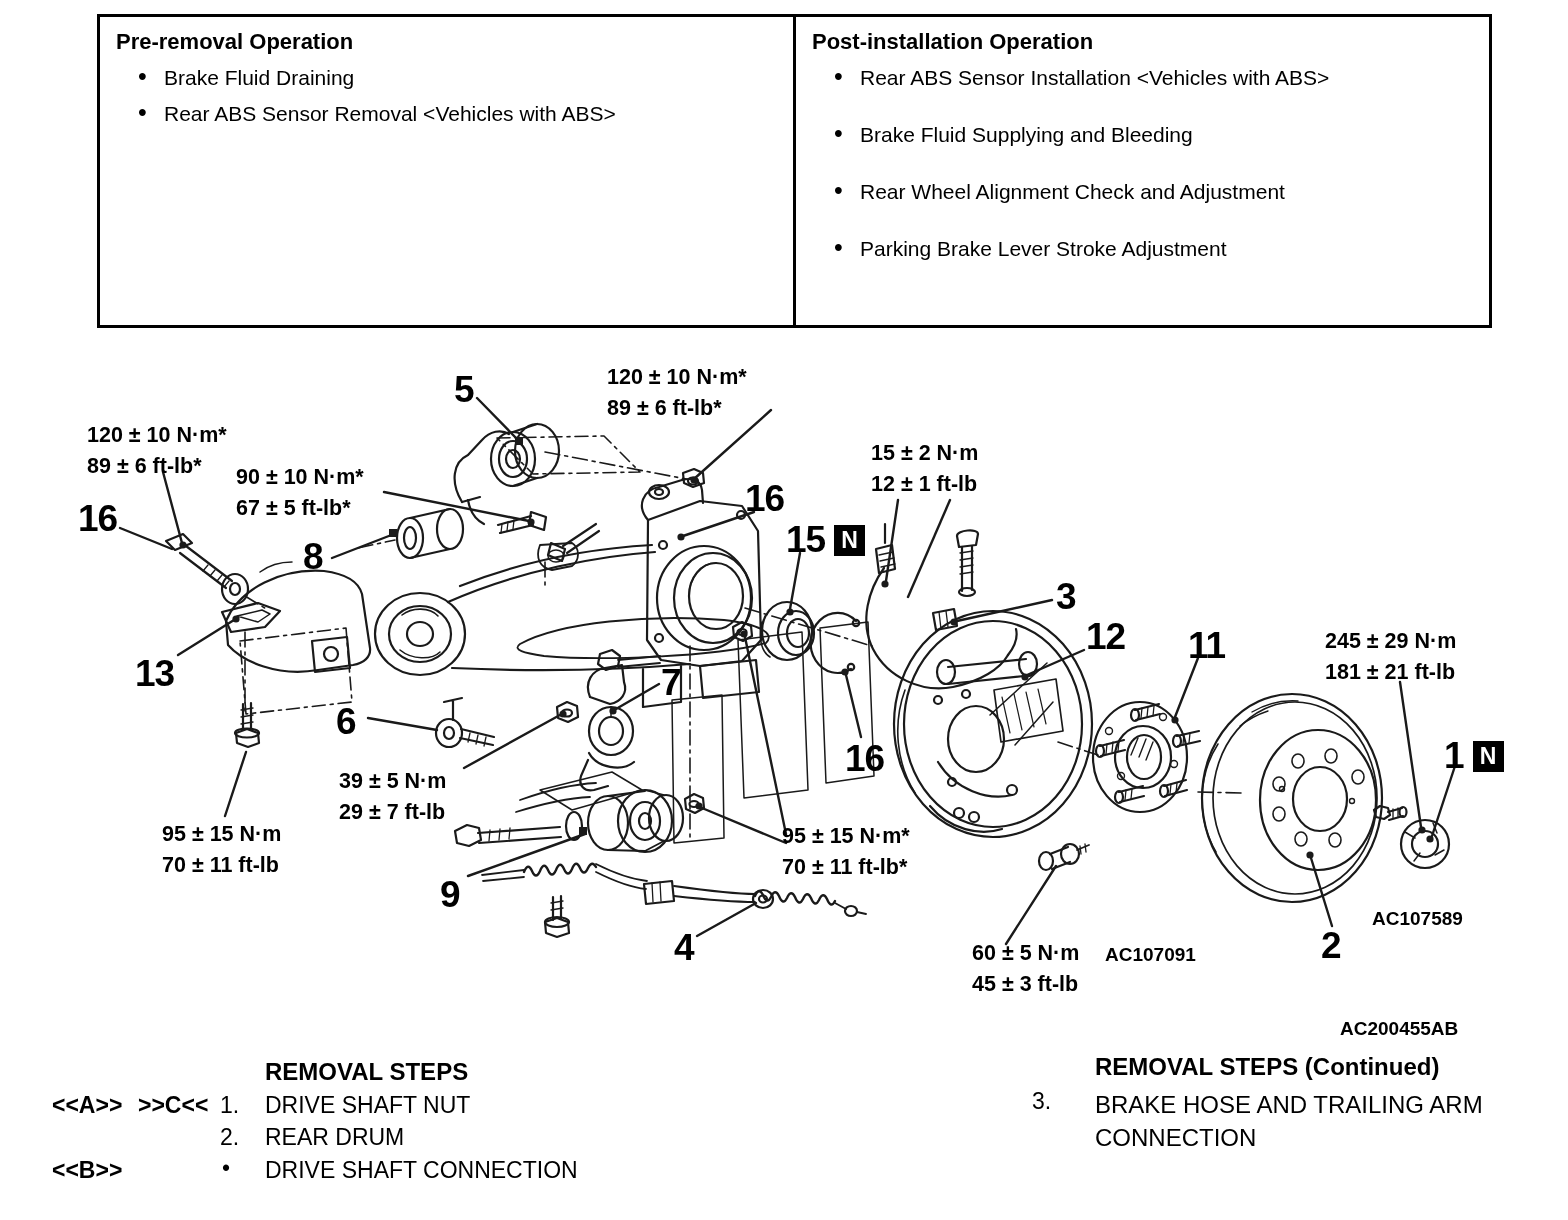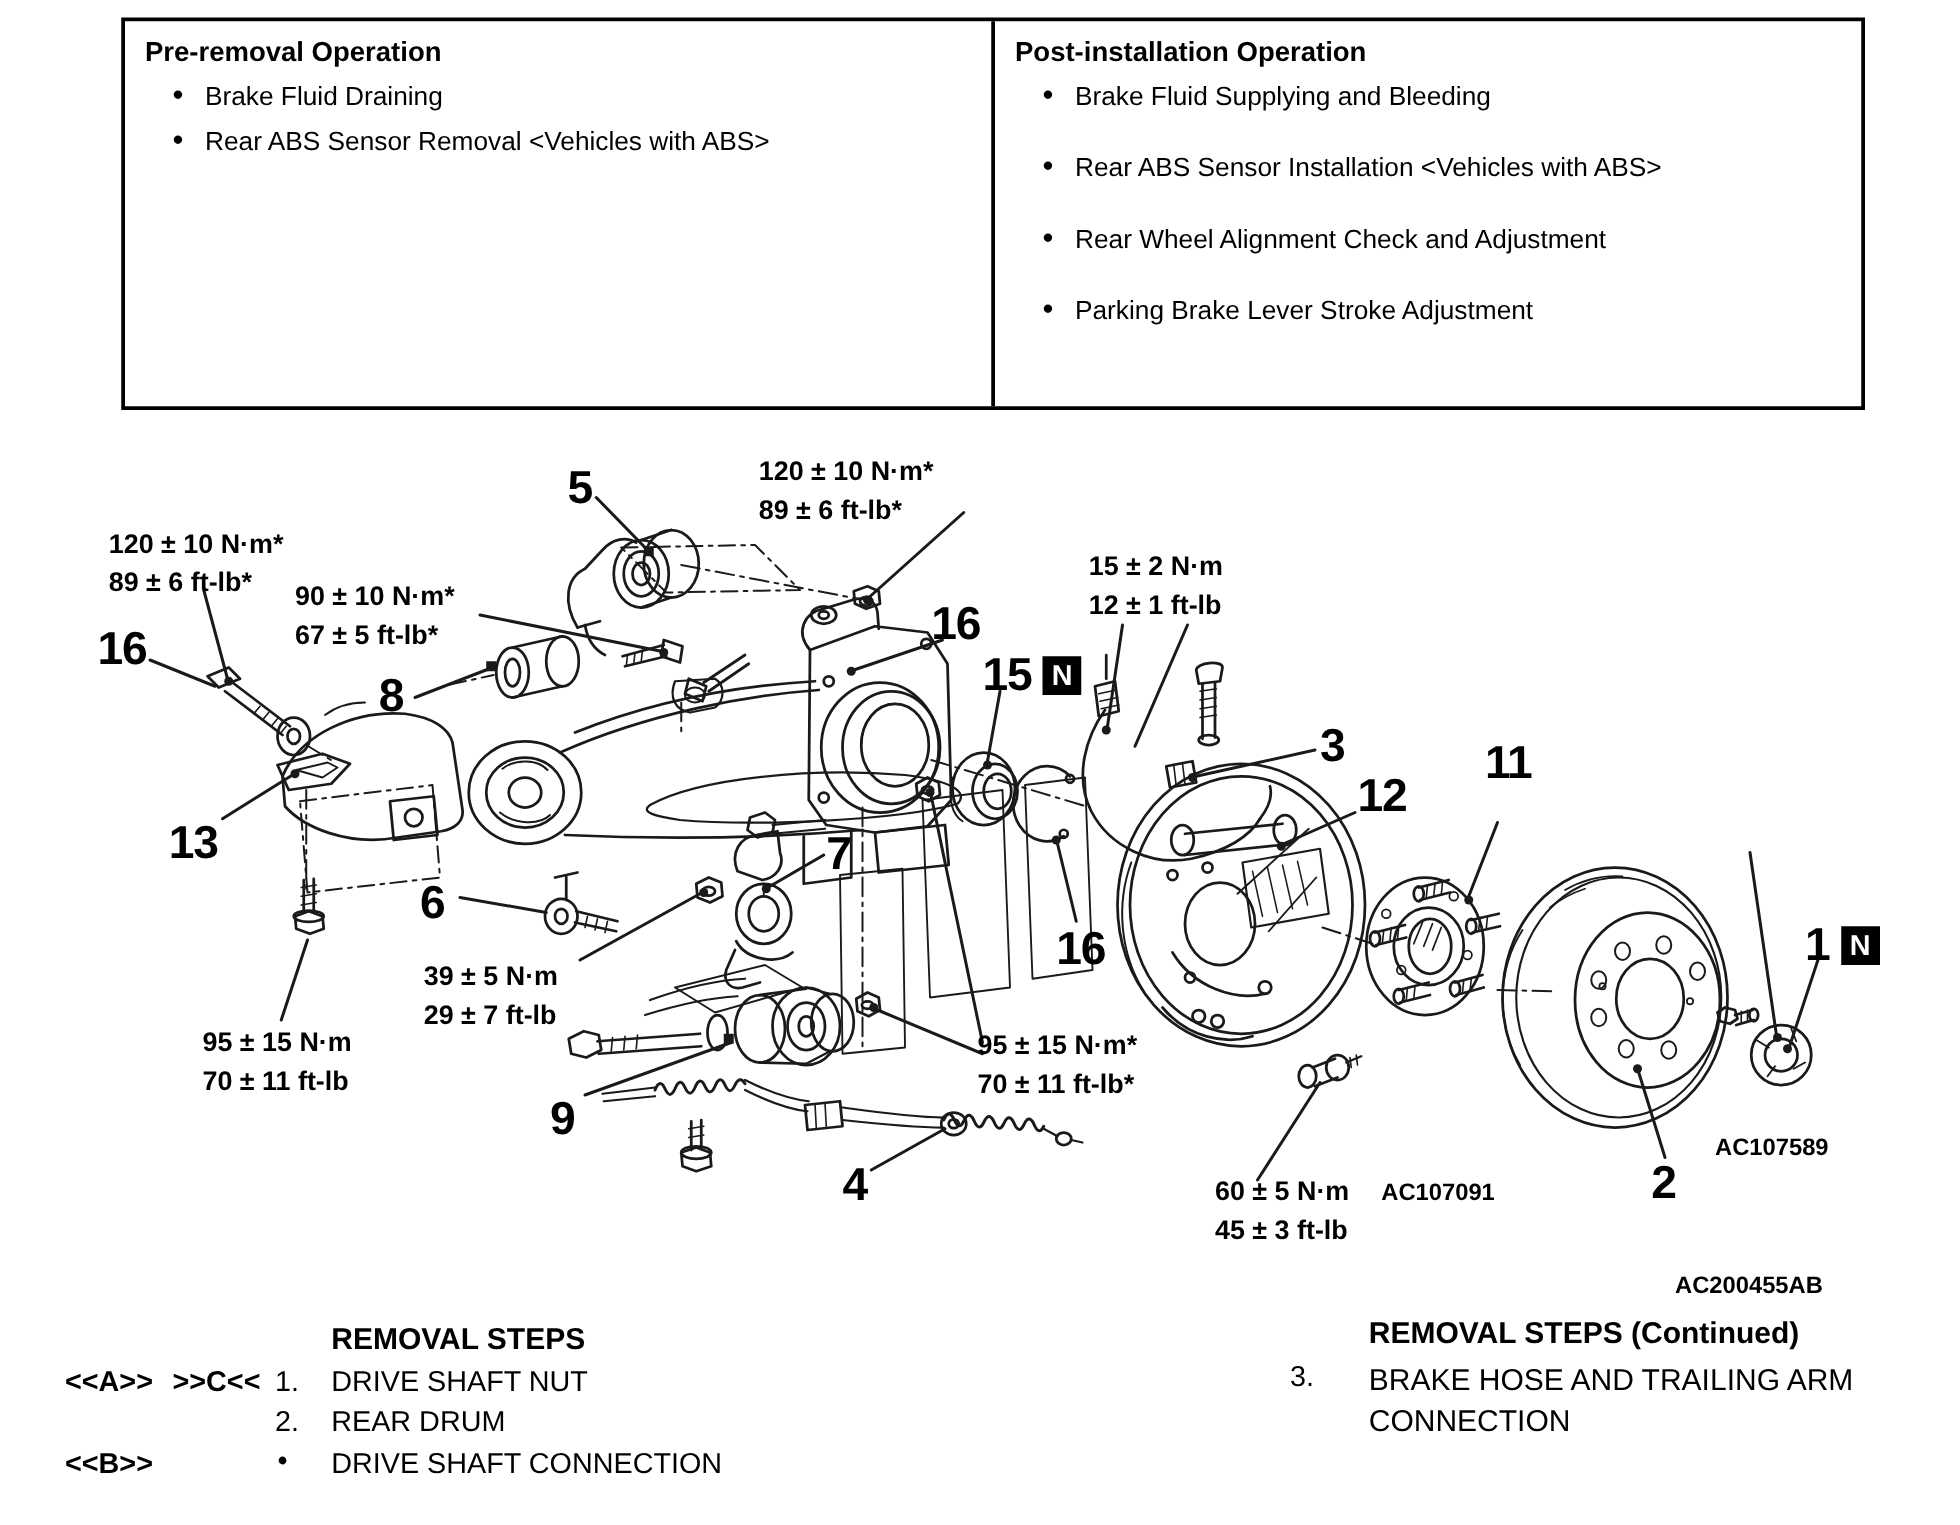--- a/index.html
+++ b/index.html
@@ -44,22 +44,22 @@
     <div class="opcell pre">
       <div class="optitle">Pre-removal Operation</div>
       <ul class="oplist">
         <li>Brake Fluid Draining</li>
         <li>Rear ABS Sensor Removal &lt;Vehicles with ABS&gt;</li>
       </ul>
     </div>
     <div class="opcell post">
       <div class="optitle">Post-installation Operation</div>
       <ul class="oplist">
+        <li>Rear ABS Sensor Installation &lt;Vehicles with ABS&gt;</li>
         <li>Brake Fluid Supplying and Bleeding</li>
-        <li>Rear ABS Sensor Installation &lt;Vehicles with ABS&gt;</li>
         <li>Rear Wheel Alignment Check and Adjustment</li>
         <li>Parking Brake Lever Stroke Adjustment</li>
       </ul>
     </div>
   </div>
 
   <svg class="art" width="1568" height="1220" viewBox="0 0 1568 1220">
     <g stroke="#1a1a1a" fill="none" stroke-width="2.2" stroke-linecap="round" stroke-linejoin="round">
 
       <g stroke-width="1.6" stroke-dasharray="15 5 3 5">
@@ -367,20 +367,24 @@
     <div>89 ± 6 ft-lb*</div>
   </div>
   <div class="torque" style="left:236px;top:462px">
     <div>90 ± 10 N·m*</div>
     <div>67 ± 5 ft-lb*</div>
   </div>
   <div class="torque" style="left:871px;top:438px">
     <div>15 ± 2 N·m</div>
     <div>12 ± 1 ft-lb</div>
   </div>
+  <div class="torque" style="left:1325px;top:626px">
+    <div>245 ± 29 N·m</div>
+    <div>181 ± 21 ft-lb</div>
+  </div>
   <div class="torque" style="left:339px;top:766px">
     <div>39 ± 5 N·m</div>
     <div>29 ± 7 ft-lb</div>
   </div>
   <div class="torque" style="left:162px;top:819px">
     <div>95 ± 15 N·m</div>
     <div>70 ± 11 ft-lb</div>
   </div>
   <div class="torque" style="left:782px;top:821px">
     <div>95 ± 15 N·m*</div>
@@ -392,21 +396,21 @@
   </div>
 
   <div class="pnum" style="left:454px;top:371px">5</div>
   <div class="pnum" style="left:78px;top:500px">16</div>
   <div class="pnum" style="left:303px;top:538px">8</div>
   <div class="pnum" style="left:135px;top:655px">13</div>
   <div class="pnum" style="left:745px;top:480px">16</div>
   <div class="pnum" style="left:786px;top:521px"><span>15</span><span class="nbox">N</span></div>
   <div class="pnum" style="left:1056px;top:578px">3</div>
   <div class="pnum" style="left:1086px;top:618px">12</div>
-  <div class="pnum" style="left:1188px;top:591px">11</div>
+  <div class="pnum" style="left:1188px;top:627px">11</div>
   <div class="pnum" style="left:845px;top:740px">16</div>
   <div class="pnum" style="left:336px;top:703px">6</div>
   <div class="pnum" style="left:661px;top:664px">7</div>
   <div class="pnum" style="left:440px;top:876px">9</div>
   <div class="pnum" style="left:674px;top:929px">4</div>
   <div class="pnum" style="left:1321px;top:927px">2</div>
   <div class="pnum" style="left:1444px;top:737px"><span>1</span><span class="nbox">N</span></div>
 
   <div class="code" style="left:1105px;top:944px">AC107091</div>
   <div class="code" style="left:1372px;top:908px">AC107589</div>

